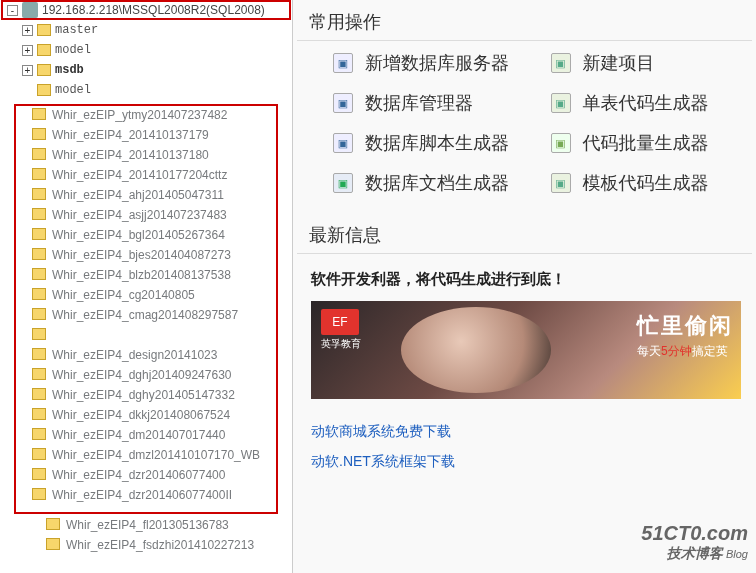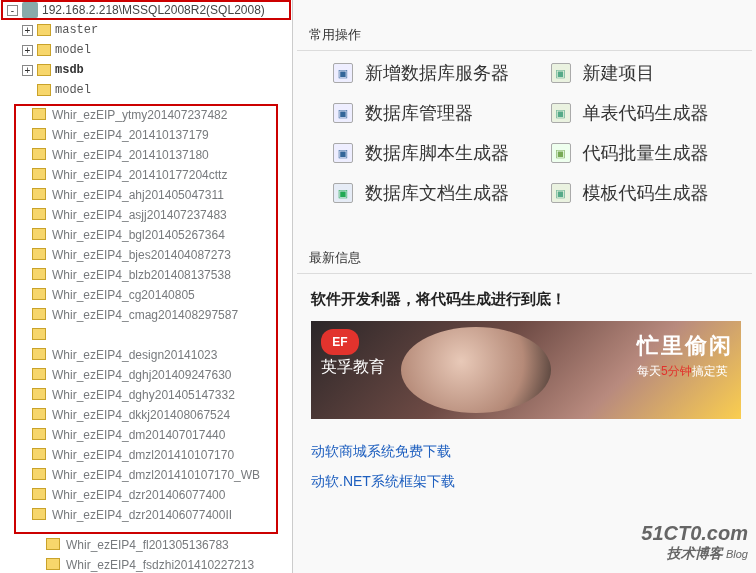--- a/index.html
+++ b/index.html
@@ -13,32 +13,32 @@
 .sys-db-row { display: flex; align-items: center; height: 20px; padding-left: 4px; }
 .sys-db-row .exp { width: 11px; height: 11px; border: 1px solid #888; text-align: center; line-height: 9px; font-size: 10px; color: #333; margin-right: 4px; cursor: pointer; }
 .sys-db-row .icon { width: 14px; height: 12px; background: #f7d66b; border: 1px solid #c9a22a; margin-right: 4px; }
 .sys-db-row .txt { color: #555; font-family: "Courier New", monospace; }
 .red-box { margin: 4px 14px 4px 14px; border: 2px solid #c00; padding: 2px 0 4px 0; }
 .db-row { display: flex; align-items: flex-start; height: 20px; padding-left: 16px; }
 .db-row .icon { width: 14px; height: 12px; background: #f7d66b; border: 1px solid #c9a22a; margin-right: 6px; }
 .db-row .txt { color: #777a7d; white-space: nowrap; }
 .tail { padding-left: 30px; }
 .right-panel { flex: 1; height: 100%; background: #f9f9f9; overflow: hidden; position: relative; }
-.section-title { color: #333; font-size: 13px; padding: 26px 6px 6px 12px; border-bottom: 1px solid #dcdcdc; margin: 0 4px 10px 4px; }
+.section-title { color: #333; font-size: 18px; padding: 10px 6px 6px 12px; border-bottom: 1px solid #dcdcdc; margin: 0 4px 10px 4px; }
 .ops-grid { display: grid; grid-template-columns: 1fr 1fr; column-gap: 20px; row-gap: 16px; padding: 0 8px 4px 40px; }
 .op-item { display: flex; align-items: center; cursor: pointer; }
 .op-item .oicon { width: 20px; height: 20px; border: 1px solid #aaa; border-radius: 2px; margin-right: 12px; background: #eef; display: flex; align-items: center; justify-content: center; font-size: 11px; color: #369; }
 .op-item .oicon.pen { background: #eaf2e0; color: #5a8; }
 .op-item .oicon.word { background: #e6ecf6; color: #2a5; }
 .op-item .oicon.dsi { background: #efe; color: #7a5; }
 .op-item .olabel { color: #333; font-size: 18px; }
 .headline { padding: 6px 18px; color: #222; font-size: 15px; font-weight: bold; }
 .banner { margin: 6px 0 0 18px; width: 430px; height: 98px; background: linear-gradient(135deg,#2b2628 0%, #6d4a44 40%, #b88a7e 70%, #face4f 100%); position: relative; overflow: hidden; }
-.banner .ef { position: absolute; left: 10px; top: 8px; width: 38px; height: 26px; background: #e2332d; color: #fff; font-weight: bold; text-align: center; line-height: 26px; border-radius: 12px; }
-.banner .ef-sub { position: absolute; left: 10px; top: 36px; color: #fff; font-size: 16px; }
+.banner .ef { position: absolute; left: 10px; top: 8px; width: 38px; height: 26px; background: #e2332d; color: #fff; font-weight: normal; text-align: center; line-height: 26px; border-radius: 2px; }
+.banner .ef-sub { position: absolute; left: 10px; top: 36px; color: #fff; font-size: 10px; }
 .banner .faces { position: absolute; left: 90px; top: 6px; width: 150px; height: 86px; border-radius: 50%; background: radial-gradient(circle at 40% 40%, #e8c9b8 0%, #b58a78 60%, #3a2e2a 100%); }
 .banner .right-txt { position: absolute; right: 8px; top: 10px; text-align: left; }
 .banner .rt1 { color: #fff; font-size: 22px; font-weight: bold; letter-spacing: 2px; }
 .banner .rt2 { color: #fff; font-size: 16px; font-weight: normal; }
 .banner .rt2 .hl { color: #e2332d; }
 .links { padding: 24px 18px; }
 .links a { display: block; color: #1e5fbf; font-size: 14px; margin-bottom: 12px; text-decoration: none; }
 .wm { position: absolute; right: 8px; bottom: 10px; text-align: right; color: #666; }
 .wm .big { font-size: 20px; font-weight: bold; color: #666; font-style: italic; }
 .wm .sub { font-size: 14px; font-weight: bold; font-style: italic; }
@@ -138,24 +138,20 @@
       <div class="db-row">
         <div class="icon"></div>
         <div class="txt">Whir_ezEIP4_dkkj201408067524</div>
       </div>
       <div class="db-row">
         <div class="icon"></div>
         <div class="txt">Whir_ezEIP4_dm201407017440</div>
       </div>
       <div class="db-row">
         <div class="icon"></div>
-        <div class="txt">Whir_ezEIP4_dmzl201410107170</div>
-      </div>
-      <div class="db-row">
-        <div class="icon"></div>
         <div class="txt">Whir_ezEIP4_dmzl201410107170_WB</div>
       </div>
       <div class="db-row">
         <div class="icon"></div>
         <div class="txt">Whir_ezEIP4_dzr201406077400</div>
       </div>
       <div class="db-row">
         <div class="icon"></div>
         <div class="txt">Whir_ezEIP4_dzr201406077400II</div>
       </div>

